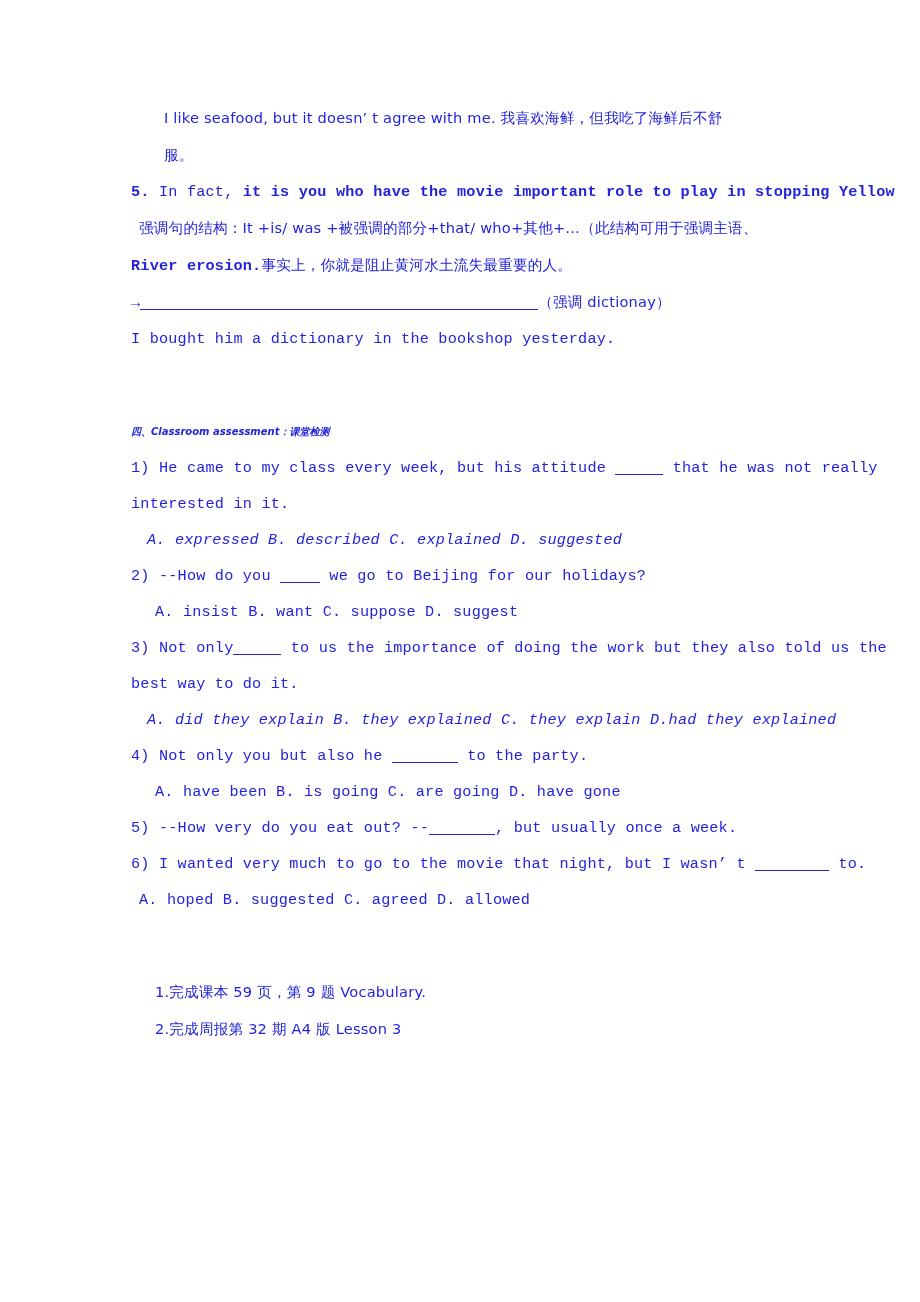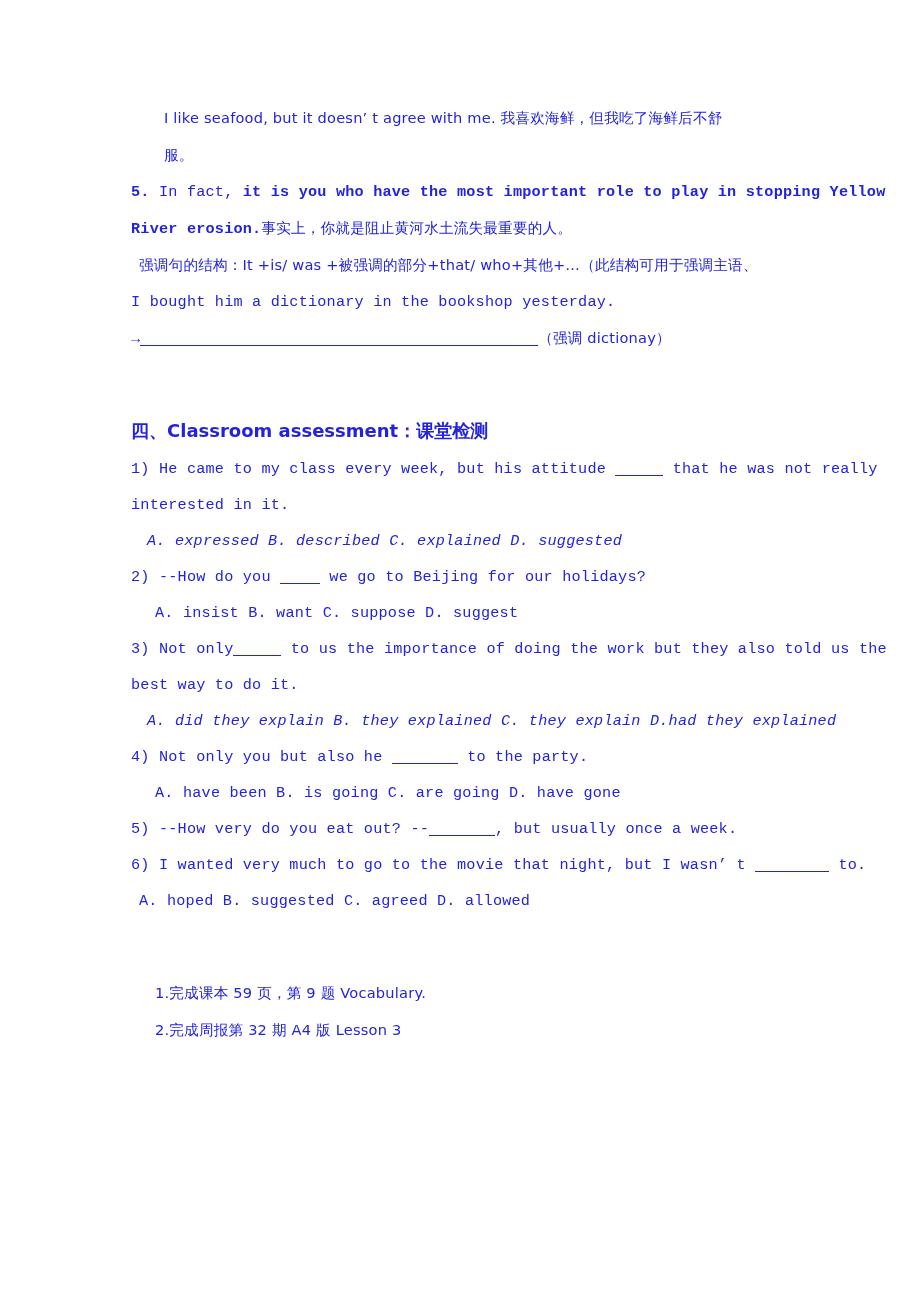--- a/index.html
+++ b/index.html
@@ -41,22 +41,23 @@
   .ind2 { padding-left: 16px; font-style: italic; }
   .ind3 { padding-left: 8px; }
   .ind4 { padding-left: 24px; }
   .gap-lg { height: 56px; }
   .zh {
     font-family: "DejaVu Sans", "Liberation Sans", sans-serif;
     font-size: 14.6px;
   }
   .zhb {
     font-family: "DejaVu Sans", "Liberation Sans", sans-serif;
-    font-size: 18px;
+    font-size: 10px;
     font-weight: bold;
+    font-style: italic;
   }
   .blank {
     display: inline-block;
     border-bottom: 1px solid #2323dd;
     vertical-align: -3px;
   }
   .blank-s  { width: 40px; }
   .blank-m  { width: 48px; }
   .blank-l  { width: 66px; }
   .blank-xl { width: 74px; }
@@ -77,27 +78,27 @@
 </style>
 </head>
 <body>
 
 <div class="page">
   <div class="content">
 
     <div class="line ind1"><span class="zh">I like seafood, but it doesn’ t agree with me. 我喜欢海鲜，但我吃了海鲜后不舒</span></div>
     <div class="line ind1"><span class="zh">服。</span></div>
 
-    <div class="line"><span class="b">5.</span><span> In fact, </span><span class="b">it is you who have the most important role to play in stopping Yellow</span></div>
+    <div class="line"><span class="b">5.</span><span> In fact, </span><span class="b">it is you who have the movie important role to play in stopping Yellow</span></div>
+    <div class="line ind3"><span class="zh">强调句的结构：It +is/ was +被强调的部分+that/ who+其他+…（此结构可用于强调主语、</span></div>
+
     <div class="line"><span class="b">River erosion.</span><span class="zh">事实上，你就是阻止黄河水土流失最重要的人。</span></div>
 
-    <div class="line ind3"><span class="zh">强调句的结构：It +is/ was +被强调的部分+that/ who+其他+…（此结构可用于强调主语、</span></div>
-
+    <div class="line"><span class="arrow">→</span><span class="longrule"></span><span class="zh">（强调 dictionay）</span></div>
     <div class="line"><span>I bought him a dictionary in the bookshop yesterday.</span></div>
-    <div class="line"><span class="arrow">→</span><span class="longrule"></span><span class="zh">（强调 dictionay）</span></div>
 
     <div class="gap-lg"></div>
 
     <div class="heading"><span class="zhb">四、Classroom assessment：课堂检测</span></div>
 
     <div class="line"><span>1)</span><span> He came to my class every week, but his attitude </span><span class="blank blank-m"></span><span> that he was not really</span></div>
     <div class="line"><span>interested in it.</span></div>
     <div class="line ind2"><span>A. expressed  B. described  C. explained  D. suggested</span></div>
 
     <div class="line"><span>2)</span><span> --How do you </span><span class="blank blank-s"></span><span> we go to Beijing for our holidays?</span></div>

